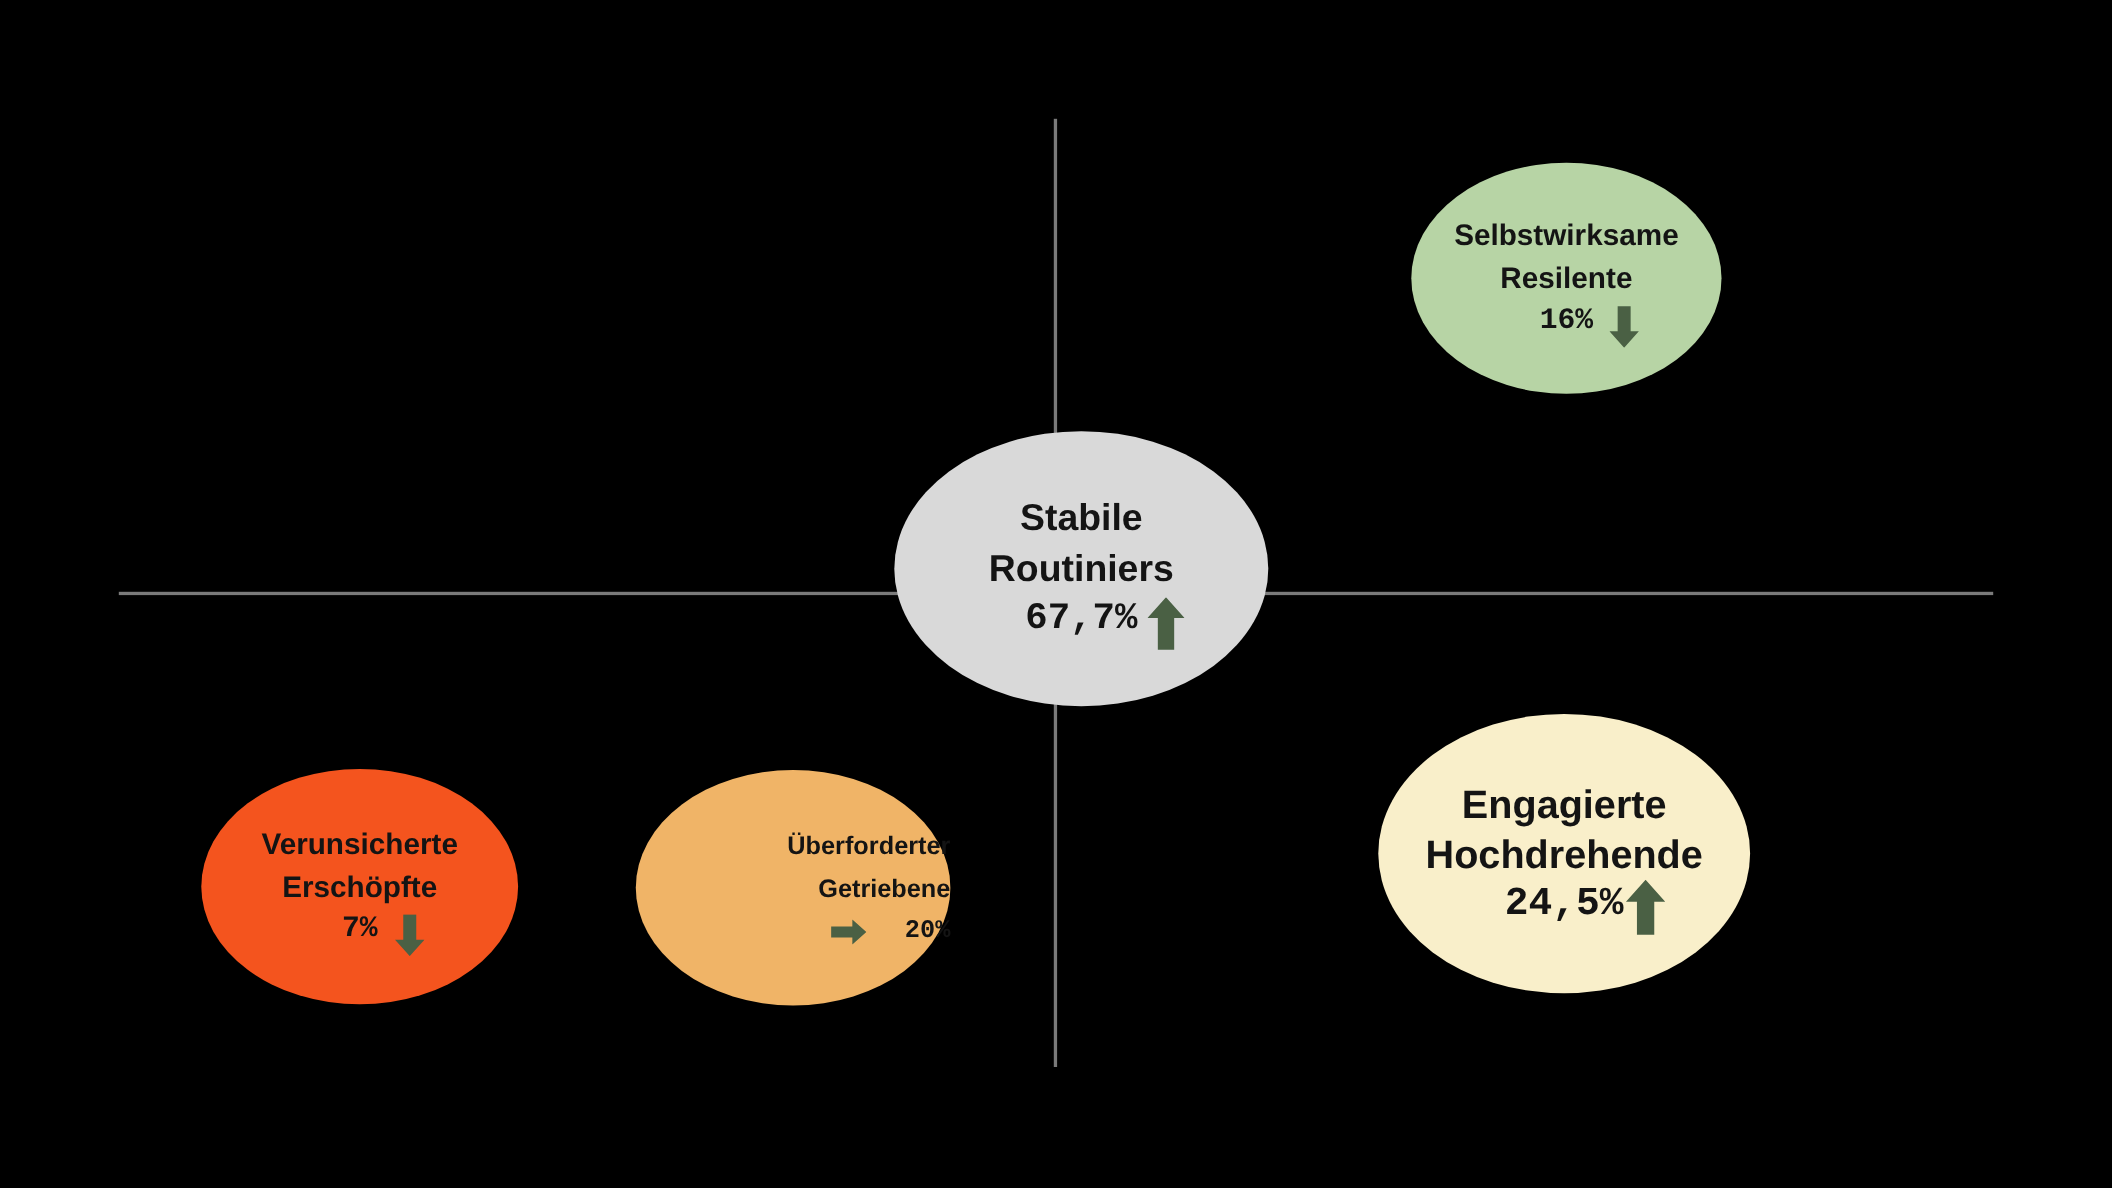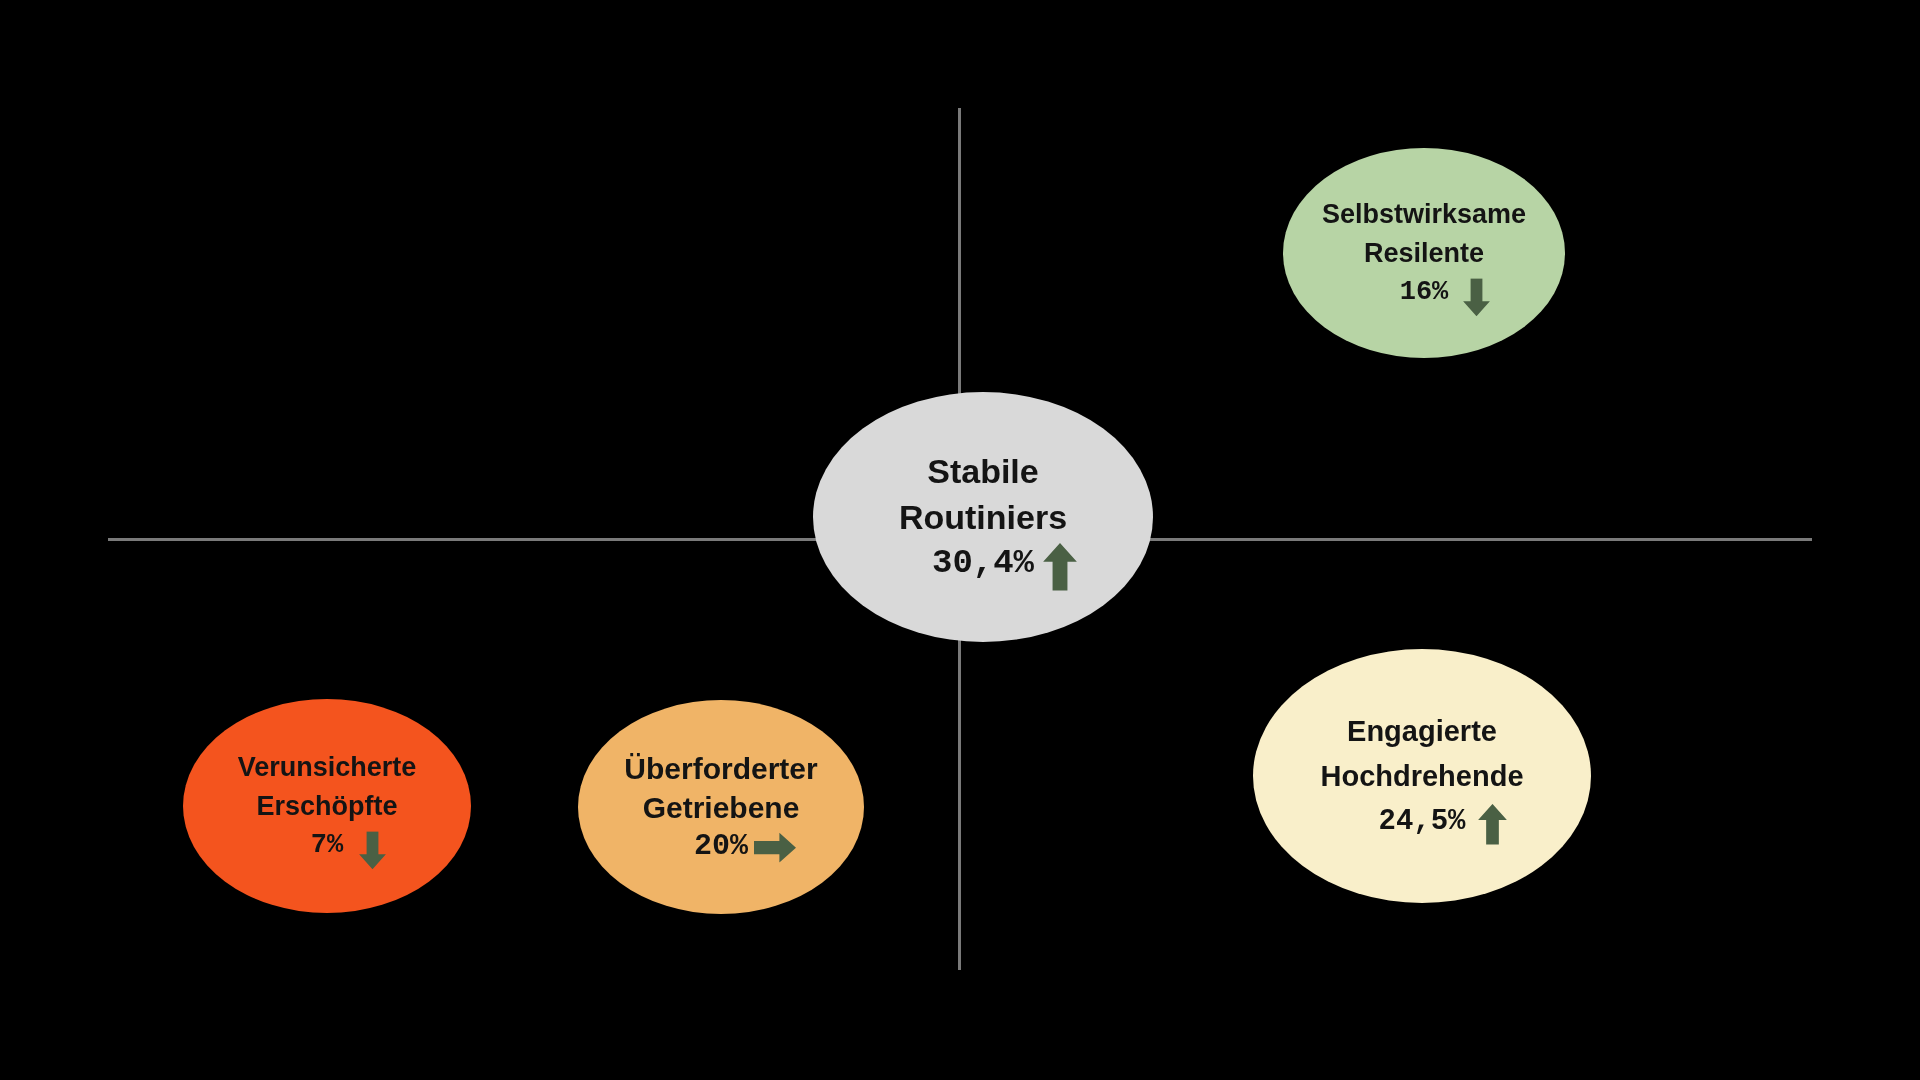--- a/index.html
+++ b/index.html
@@ -45,36 +45,36 @@
     height: 1.4em;
   }
   .dir-up    { transform: translateY(-42%); }
   .dir-down  { transform: translateY(-36%) rotate(180deg); }
   .dir-right { transform: translateY(-46%) rotate(90deg); }
 
   
   .b-gray  { left: 813px;  top: 392px; width: 340px; height: 250px; font-size: 34px; line-height: 46px; }
   .b-green { left: 1283px; top: 148px; width: 282px; height: 210px; font-size: 27px; line-height: 39px; }
   .b-red   { left: 183px;  top: 699px; width: 288px; height: 214px; font-size: 27px; line-height: 39px; }
-  .b-tan   { left: 578px;  top: 700px; width: 286px; height: 214px; font-size: 30px; line-height: 39px; }
-  .b-cream { left: 1253px; top: 649px; width: 338px; height: 254px; font-size: 29px; line-height: 45px; }
+  .b-tan   { left: 578px;  top: 700px; width: 286px; height: 214px; font-size: 23px; line-height: 39px; text-align: right; }
+  .b-cream { left: 1253px; top: 649px; width: 338px; height: 254px; font-size: 36px; line-height: 45px; }
 </style>
 </head>
 <body style="background: rgb(0, 0, 0);">
 
 <div id="canvas" style="background: rgb(0, 0, 0);">
 
   <div class="axis vertical" style="background: rgb(122, 122, 122);"></div>
   <div class="axis horizontal" style="background: rgb(122, 122, 122);"></div>
 
   <div class="bubble b-gray" style="background: rgb(217, 217, 217); color: rgb(20, 20, 20);">
     <div class="line">Stabile</div>
     <div class="line">Routiniers</div>
     <div class="vrow">
-      <span class="val">30,4%</span>
+      <span class="val">67,7%</span>
       <svg class="arrow dir-up" viewBox="0 0 34 48" style="fill: rgb(74, 96, 68); left: calc(50% + 60px);">
           <polygon points="17,0 34,19 24.5,19 24.5,48 9.5,48 9.5,19 0,19"></polygon>
         </svg>
     </div>
   </div>
 
   <div class="bubble b-green" style="background: rgb(183, 212, 165); color: rgb(20, 20, 20);">
     <div class="line">Selbstwirksame</div>
     <div class="line">Resilente</div>
     <div class="vrow">

